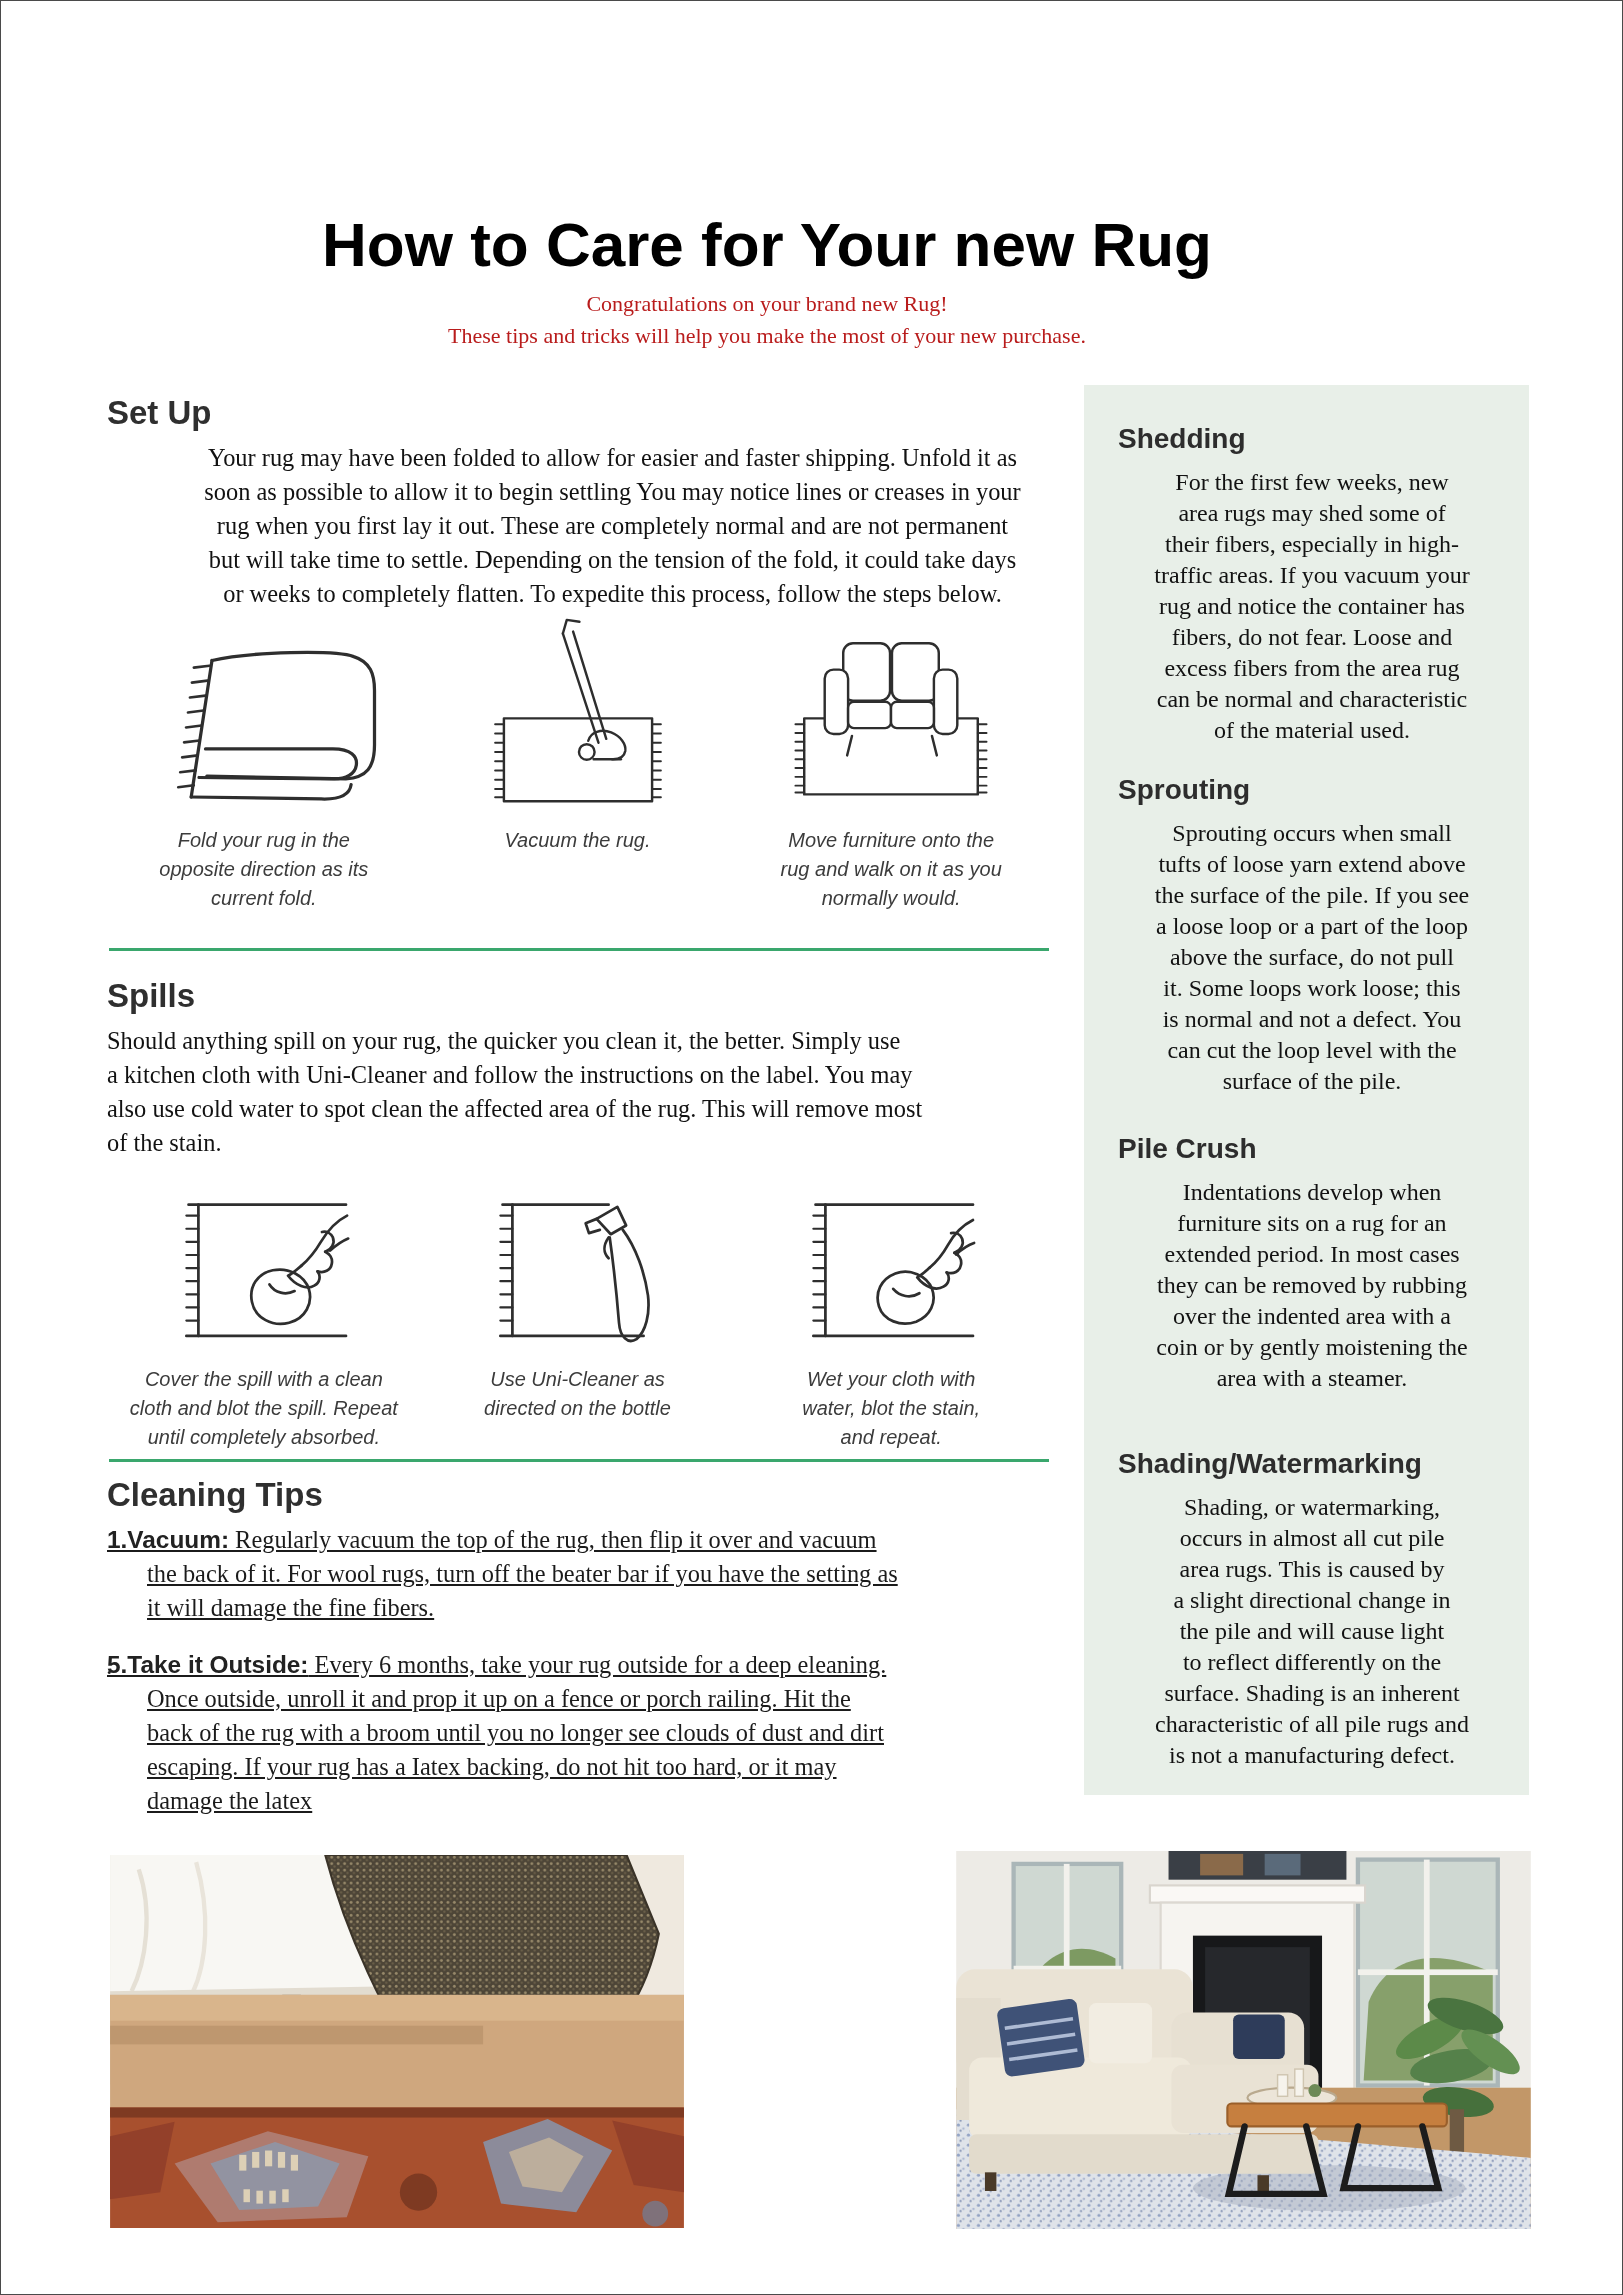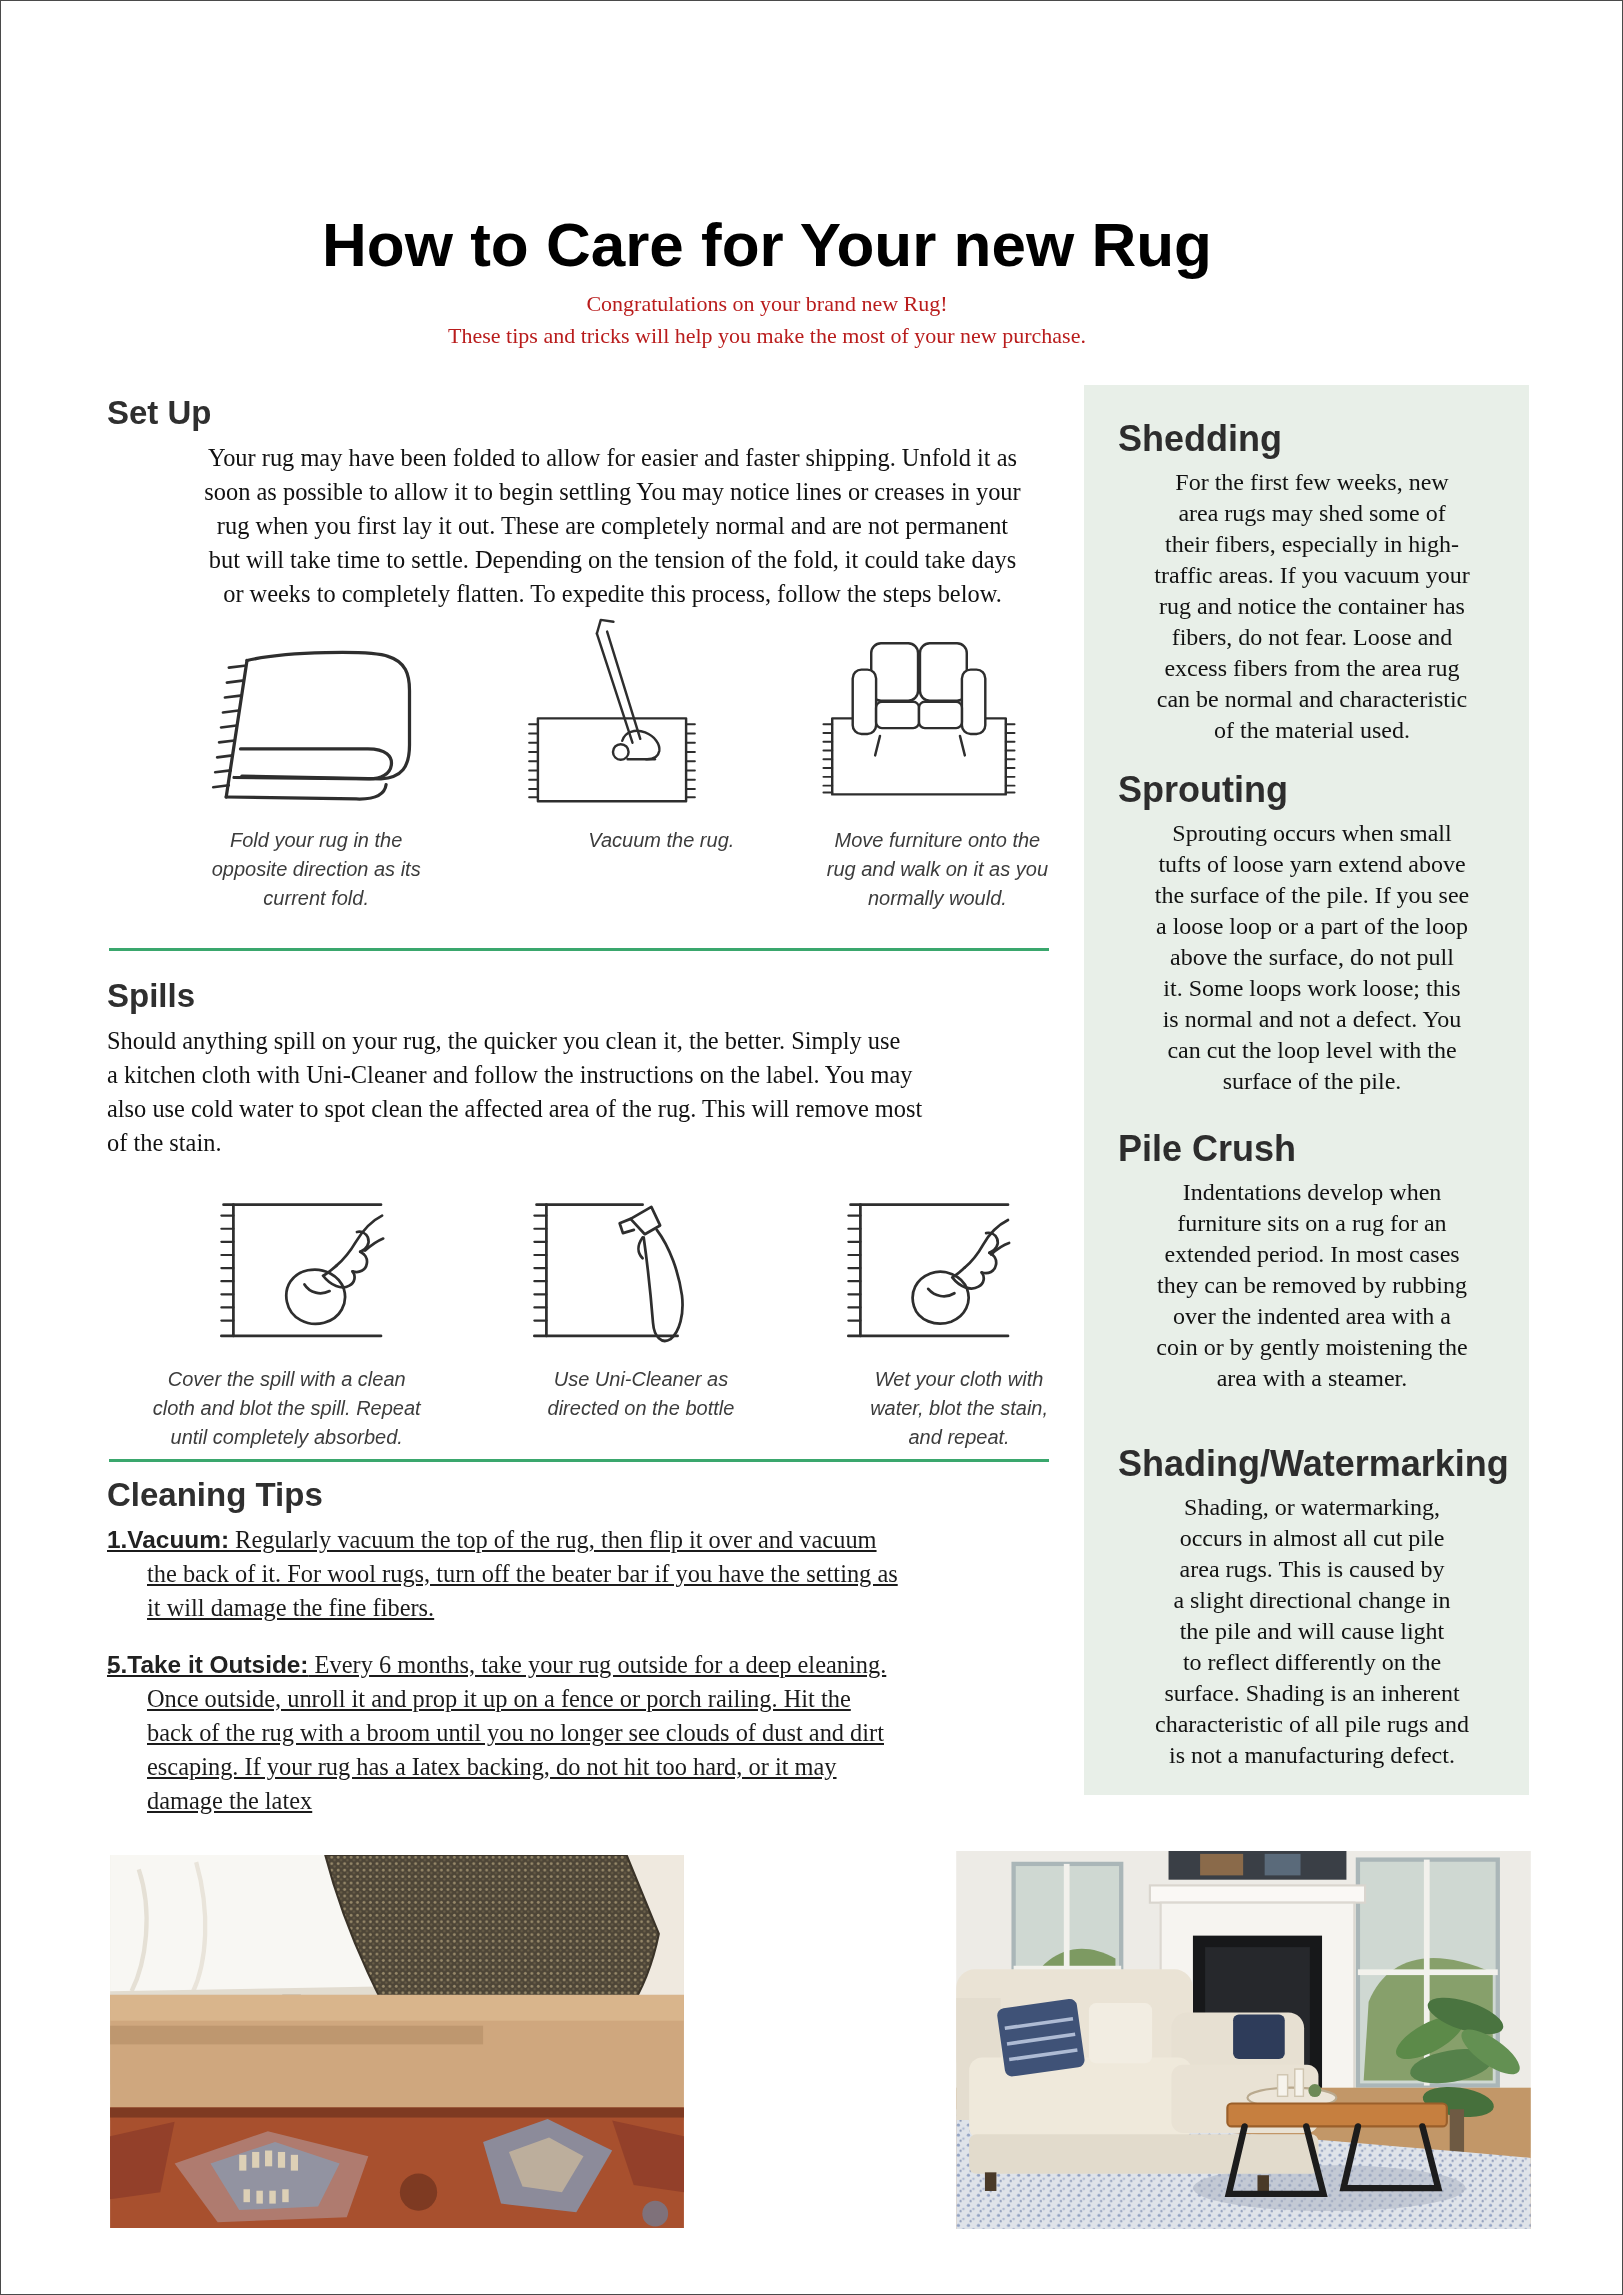--- a/index.html
+++ b/index.html
@@ -45,21 +45,21 @@
     color:#121212;
     white-space:pre-line;
     margin:0;
   }
   .steps-row{
     left:106px;width:941px;
     display:flex;
   }
   .step{
     flex:1;
-    display:flex;flex-direction:column;align-items:flex-end;
+    display:flex;flex-direction:column;align-items:center;
   }
   .step svg{display:block;}
   .step-caption{
     margin-top:16px;
     font-family:"Liberation Sans", sans-serif;
     font-style:italic;
     font-size:20px;
     line-height:29px;
     color:#3c3c3c;
     text-align:center;
@@ -94,21 +94,21 @@
   }
   .sidebar{
     left:1083px;top:384px;width:445px;height:1410px;
     background:#e8efe8;
     box-sizing:border-box;
     padding:36px 23px 29px 34px;
   }
   .sb-heading{
     font-family:"Liberation Sans", sans-serif;
     font-weight:700;
-    font-size:36px;
+    font-size:28px;
     line-height:36px;
     color:#2d2d2d;
     margin:0 0 10px 0;
   }
   .sb-body{
     font-size:24px;
     line-height:31px;
     color:#121212;
     white-space:pre-line;
     margin:0;

